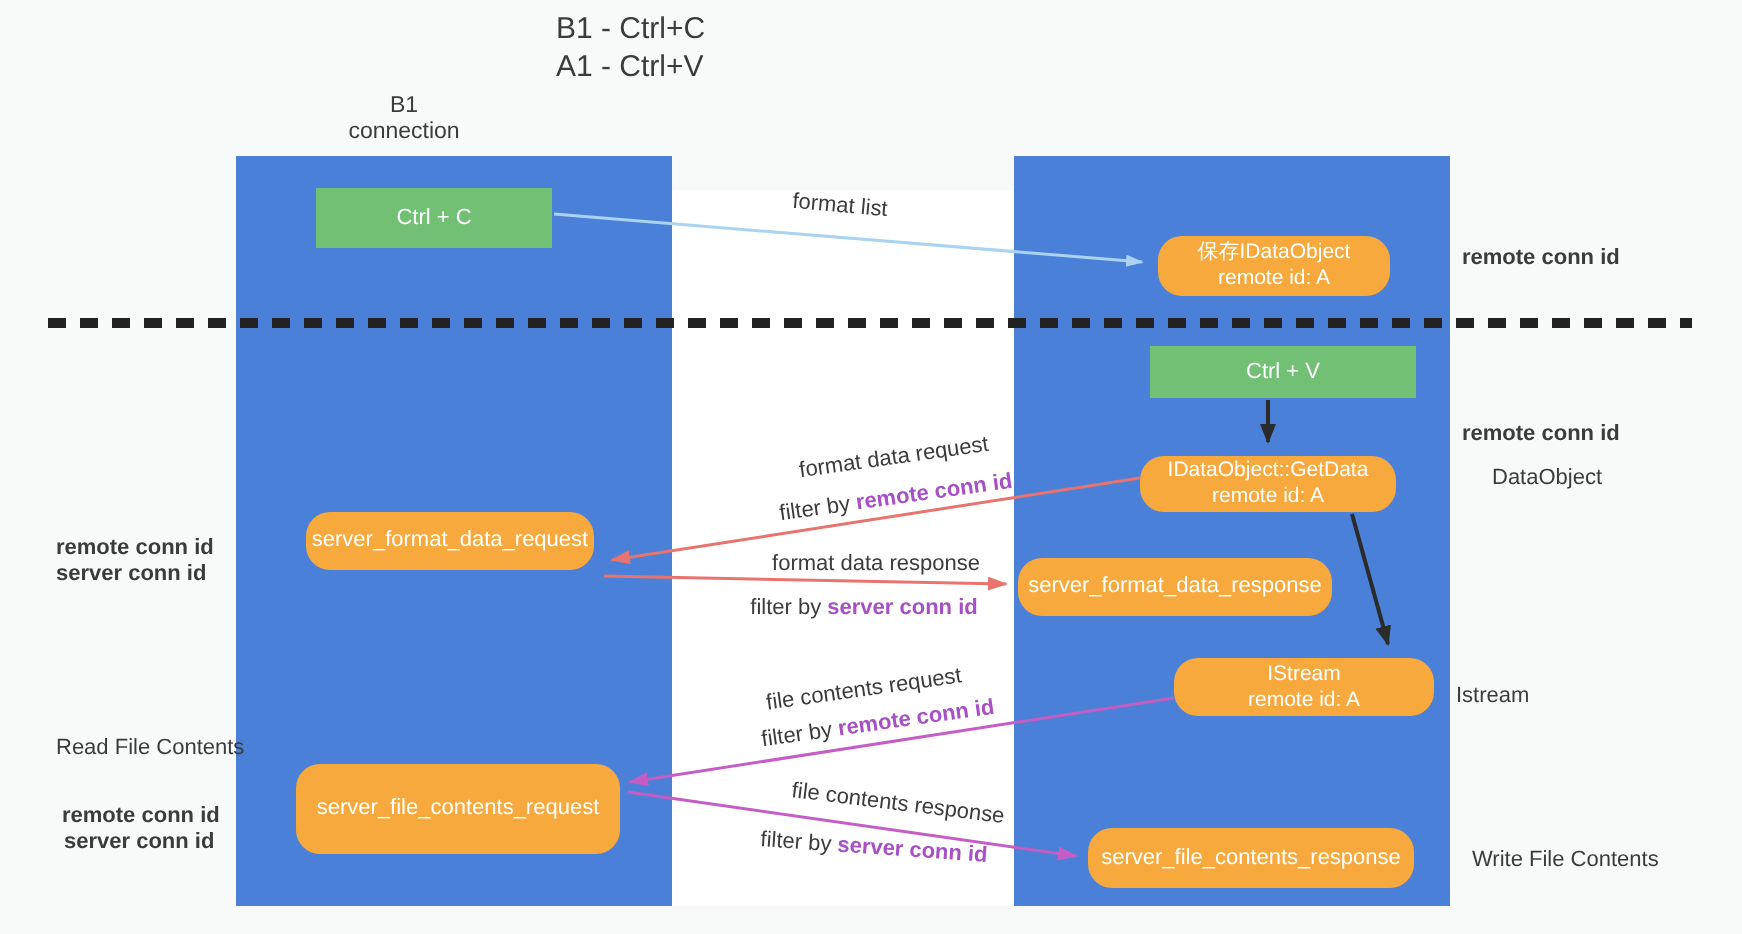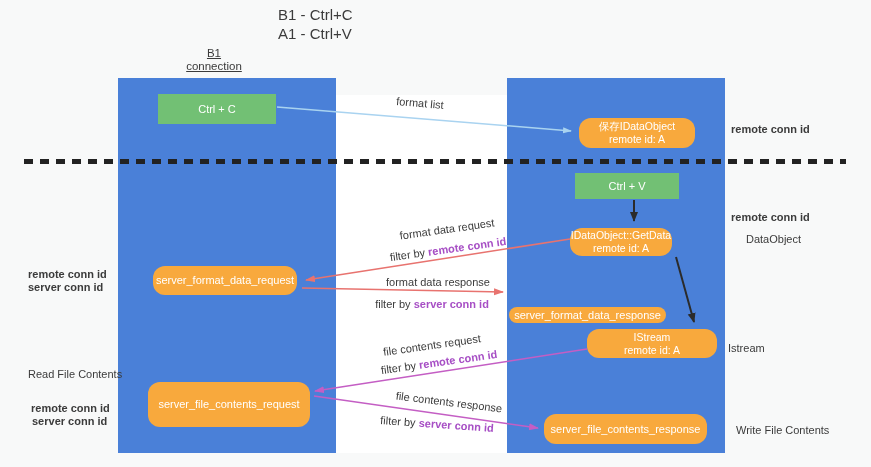--- a/index.html
+++ b/index.html
@@ -2,45 +2,45 @@
 <html><head>
 <meta charset="utf-8">
 <style>
   html,body{margin:0;padding:0;}
   body{background:#f8f9f9;font-family:"Liberation Sans",sans-serif;}
   .canvas{position:relative;width:871px;height:467px;background:#f8f9f9;overflow:hidden;color:#3b3b3b;}
 
   .title-block{position:absolute;left:278px;top:5px;width:300px;font-size:15px;line-height:19px;color:#3b3b3b;}
 
   .col-header{position:absolute;top:47px;width:120px;text-align:center;font-size:11.5px;line-height:13px;color:#3b3b3b;}
-  .col-header.left{left:154px;text-decoration:underline;}
+  .col-header.left{left:142px;}
   .col-header.right{left:557px;}
 
   .lane{position:absolute;top:78px;width:218px;height:375px;background:#4a80d8;}
   .lane.left{left:118px;}
   .lane.right{left:507px;}
   .mid-panel{position:absolute;left:336px;top:95px;width:171px;height:358px;background:#ffffff;}
 
   .divider{position:absolute;left:24px;top:159px;width:822px;height:5px;
     background:repeating-linear-gradient(90deg,#222 0,#222 9px,transparent 9px,transparent 16px);}
 
   svg.overlay{position:absolute;left:0;top:0;pointer-events:none;}
 
   .node{position:absolute;display:flex;flex-direction:column;justify-content:center;align-items:center;
     color:#fff;font-size:11px;line-height:13px;text-align:left;box-sizing:border-box;}
   .node.green{background:#72c074;}
   .node.orange{background:#f8a93d;border-radius:12px;}
   .node .l2{font-size:10.5px;}
 
   .n-ctrlc{left:158px;top:94px;width:118px;height:30px;}
   .n-saveobj{left:579px;top:118px;width:116px;height:30px;font-size:10.5px;}
-  .n-ctrlv{left:575px;top:173px;width:104px;height:26px;}
-  .n-getdata{left:570px;top:228px;width:102px;height:28px;font-size:10.5px;}
-  .n-fmtreq{left:153px;top:266px;width:144px;height:29px;}
-  .n-fmtresp{left:509px;top:279px;width:157px;height:16px;margin-top:28px;}
+  .n-ctrlv{left:575px;top:173px;width:133px;height:26px;}
+  .n-getdata{left:570px;top:228px;width:128px;height:28px;font-size:10.5px;}
+  .n-fmtreq{left:153px;top:256px;width:144px;height:29px;}
+  .n-fmtresp{left:509px;top:279px;width:157px;height:29px;}
   .n-istream{left:587px;top:329px;width:130px;height:29px;font-size:10.5px;}
   .n-filereq{left:148px;top:382px;width:162px;height:45px;}
   .n-fileresp{left:544px;top:414px;width:163px;height:30px;}
 
   .edge-label{position:absolute;white-space:nowrap;font-size:11px;color:#3b3b3b;transform:translate(-50%,-50%);}
   .purple{color:#a74fc5;font-weight:bold;}
   .greentx{color:#57b35c;font-weight:bold;}
 
   .side-label{position:absolute;white-space:nowrap;font-size:11px;color:#3b3b3b;}
   .side-label.bold{font-weight:bold;}

